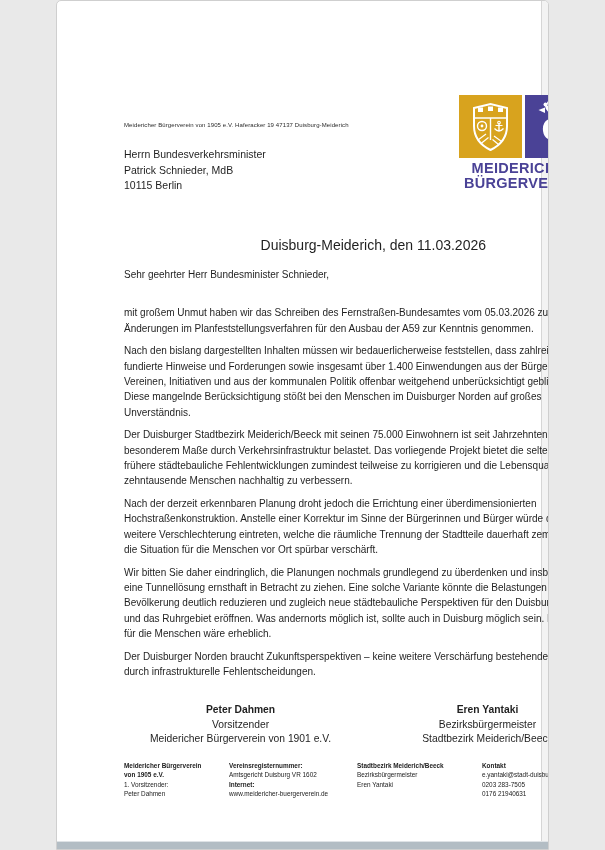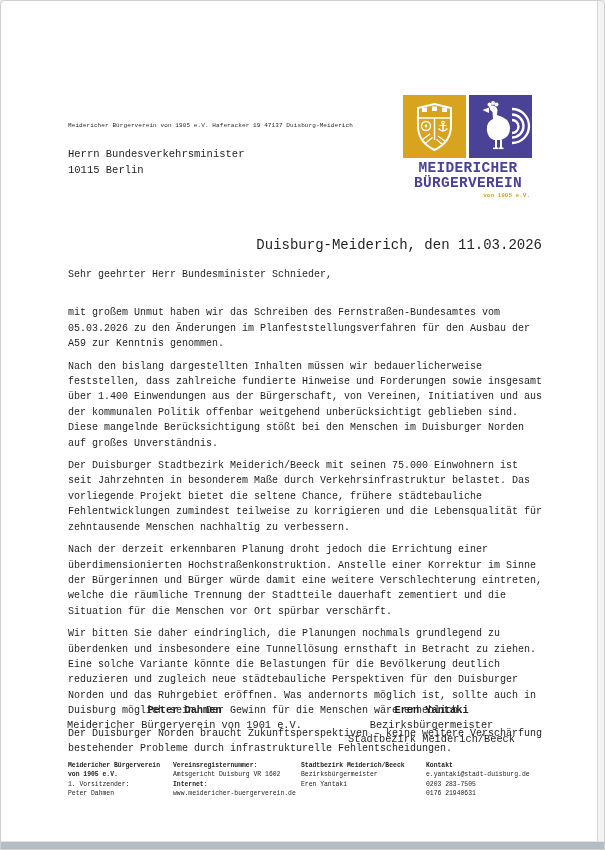--- a/index.html
+++ b/index.html
@@ -1,27 +1,26 @@
 <!DOCTYPE html>
 <html><head>
 <meta charset="utf-8">
 <style>
   * { margin: 0; padding: 0; box-sizing: border-box; }
   html, body { background: #e9e9e9; }
   body { font-family: "Liberation Sans", sans-serif; color: #1f1f1f; }
 
   .viewport {
     position: relative;
-    width: 605px; height: 850px;
+    width: 493px; height: 850px;
     background: #ffffff;
     border: 1px solid #cfcfcf;
     border-radius: 5px 5px 0 0;
     overflow: hidden;
     margin: 0 auto;
-    font-family: Liberation Mono, monospace;
   }
 
   
   .scroll-track {
     position: absolute; top: 0; right: 0;
     width: 7px; height: 100%;
     background: #f3f3f3;
     border-left: 1px solid #d6d6d6;
   }
   .bottom-bar {
@@ -88,20 +87,21 @@
 <body>
 
 <div class="viewport">
 
   <div class="scroll-track"></div>
 
   <div class="sender-line">Meidericher Bürgerverein von 1905 e.V. Haferacker 19 47137 Duisburg-Meiderich</div>
 
   <div class="address">
     <div>Herrn Bundesverkehrsminister</div>
+    <div>Patrick Schnieder, MdB</div>
     <div>10115 Berlin</div>
   </div>
 
   <div class="logo">
     <div class="logo-squares">
       <svg class="logo-square" viewBox="0 0 63 63">
         <rect x="0" y="0" width="63" height="63" fill="#D8A31E"></rect>
         <path d="M15,13 L31.5,9 L48,13 L48,31 Q48,47 31.5,55 Q15,47 15,31 Z" fill="none" stroke="#ffffff" stroke-width="2"></path>
         <rect x="19" y="12.5" width="5" height="4.5" fill="#ffffff"></rect>
         <rect x="29" y="11.5" width="5" height="4.5" fill="#ffffff"></rect>
@@ -154,20 +154,21 @@
     <p class="para">Nach den bislang dargestellten Inhalten müssen wir bedauerlicherweise feststellen, dass zahlreiche fundierte Hinweise und Forderungen sowie insgesamt über 1.400 Einwendungen aus der Bürgerschaft, von Vereinen, Initiativen und aus der kommunalen Politik offenbar weitgehend unberücksichtigt geblieben sind. Diese mangelnde Berücksichtigung stößt bei den Menschen im Duisburger Norden auf großes Unverständnis.</p>
     <p class="para">Der Duisburger Stadtbezirk Meiderich/Beeck mit seinen 75.000 Einwohnern ist seit Jahrzehnten in besonderem Maße durch Verkehrsinfrastruktur belastet. Das vorliegende Projekt bietet die seltene Chance, frühere städtebauliche Fehlentwicklungen zumindest teilweise zu korrigieren und die Lebensqualität für zehntausende Menschen nachhaltig zu verbessern.</p>
     <p class="para">Nach der derzeit erkennbaren Planung droht jedoch die Errichtung einer überdimensionierten Hochstraßenkonstruktion. Anstelle einer Korrektur im Sinne der Bürgerinnen und Bürger würde damit eine weitere Verschlechterung eintreten, welche die räumliche Trennung der Stadtteile dauerhaft zementiert und die Situation für die Menschen vor Ort spürbar verschärft.</p>
     <p class="para">Wir bitten Sie daher eindringlich, die Planungen nochmals grundlegend zu überdenken und insbesondere eine Tunnellösung ernsthaft in Betracht zu ziehen. Eine solche Variante könnte die Belastungen für die Bevölkerung deutlich reduzieren und zugleich neue städtebauliche Perspektiven für den Duisburger Norden und das Ruhrgebiet eröffnen. Was andernorts möglich ist, sollte auch in Duisburg möglich sein. Der Gewinn für die Menschen wäre erheblich.</p>
     <p class="para">Der Duisburger Norden braucht Zukunftsperspektiven – keine weitere Verschärfung bestehender Probleme durch infrastrukturelle Fehlentscheidungen.</p>
   </div>
 
   <div class="signatures">
     <div class="sig-col">
       <div class="sig-name">Peter Dahmen</div>
+      <div>Vorsitzender</div>
       <div>Meidericher Bürgerverein von 1901 e.V.</div>
     </div>
     <div class="sig-col">
       <div class="sig-name">Eren Yantaki</div>
       <div>Bezirksbürgermeister</div>
       <div>Stadtbezirk Meiderich/Beeck</div>
     </div>
   </div>
 
   <div class="footer">

